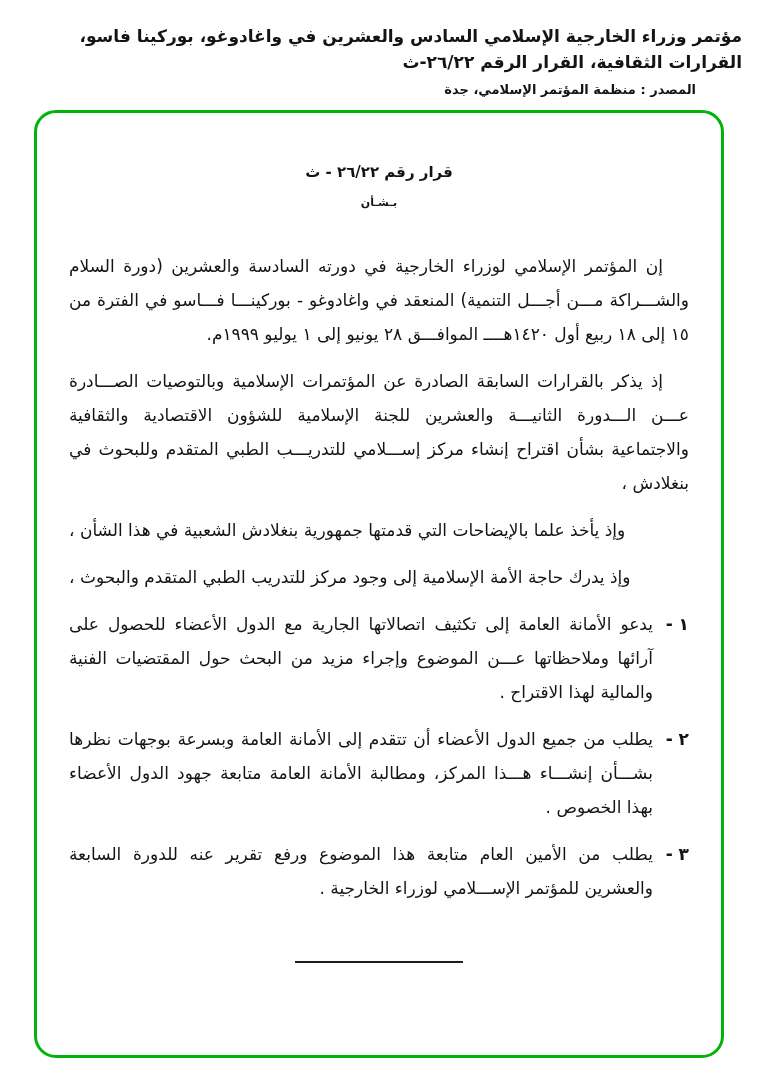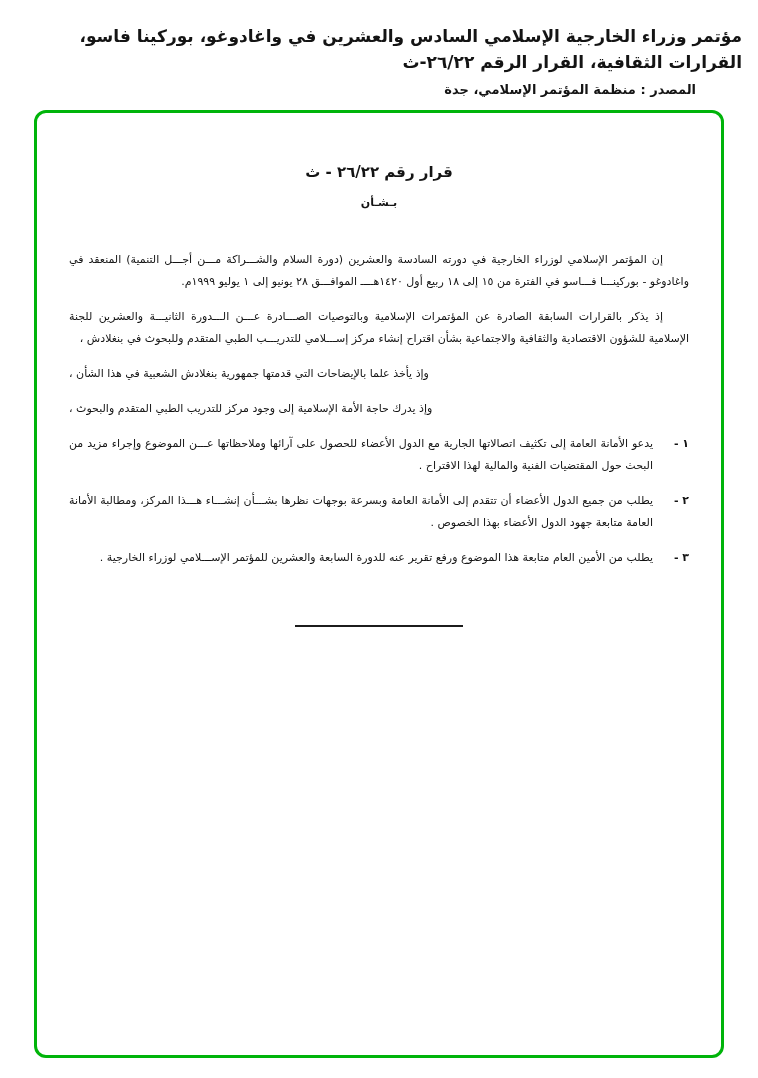--- a/index.html
+++ b/index.html
@@ -17,29 +17,29 @@
     line-height:1.5; letter-spacing:0;
   }
   .header-source {
     font-size:13px; font-weight:bold; text-align:right;
     padding:7px 46px 0 0;
   }
   .frame {
     width:690px; height:948px;
     margin:13px auto 16px auto;
     border:3px solid #00b40a;
-    border-radius:12px;
+    border-radius:22px;
     padding:50px 32px 0 32px;
     background:#ffffff;
   }
   .title-block { text-align:center; }
   .title-number { font-size:15px; font-weight:bold; margin-bottom:15px; }
   .title-subject-label { font-size:11px; font-weight:bold; margin-bottom:13px; letter-spacing:1px; }
   .title-subject { font-size:16.5px; font-weight:bold; line-height:1.75; }
-  .doc-body { margin-top:40px; font-size:11px; line-height:2.0; }
+  .doc-body { margin-top:40px; font-size:17px; line-height:2.0; }
   .para {
     text-align:justify;
     text-indent:26px;
     margin-bottom:13px;
   }
   .clause {
     text-align:left;
     text-indent:42px;
     margin-bottom:13px;
   }

